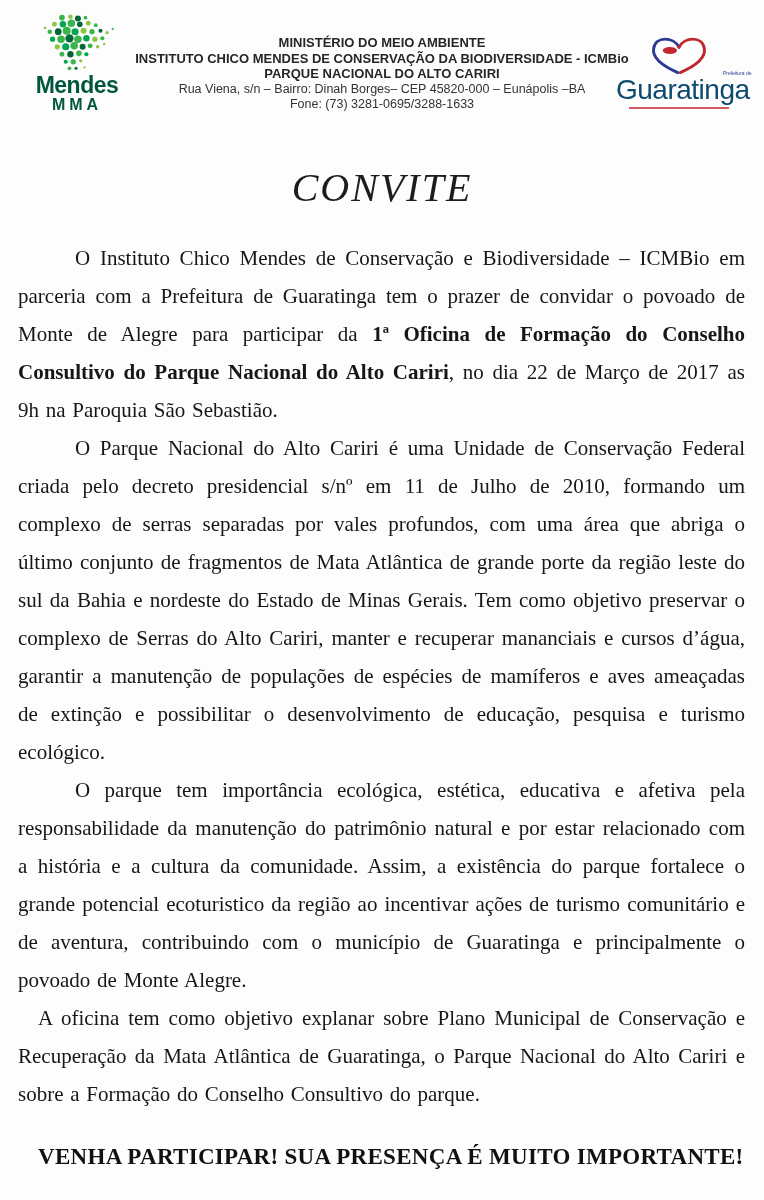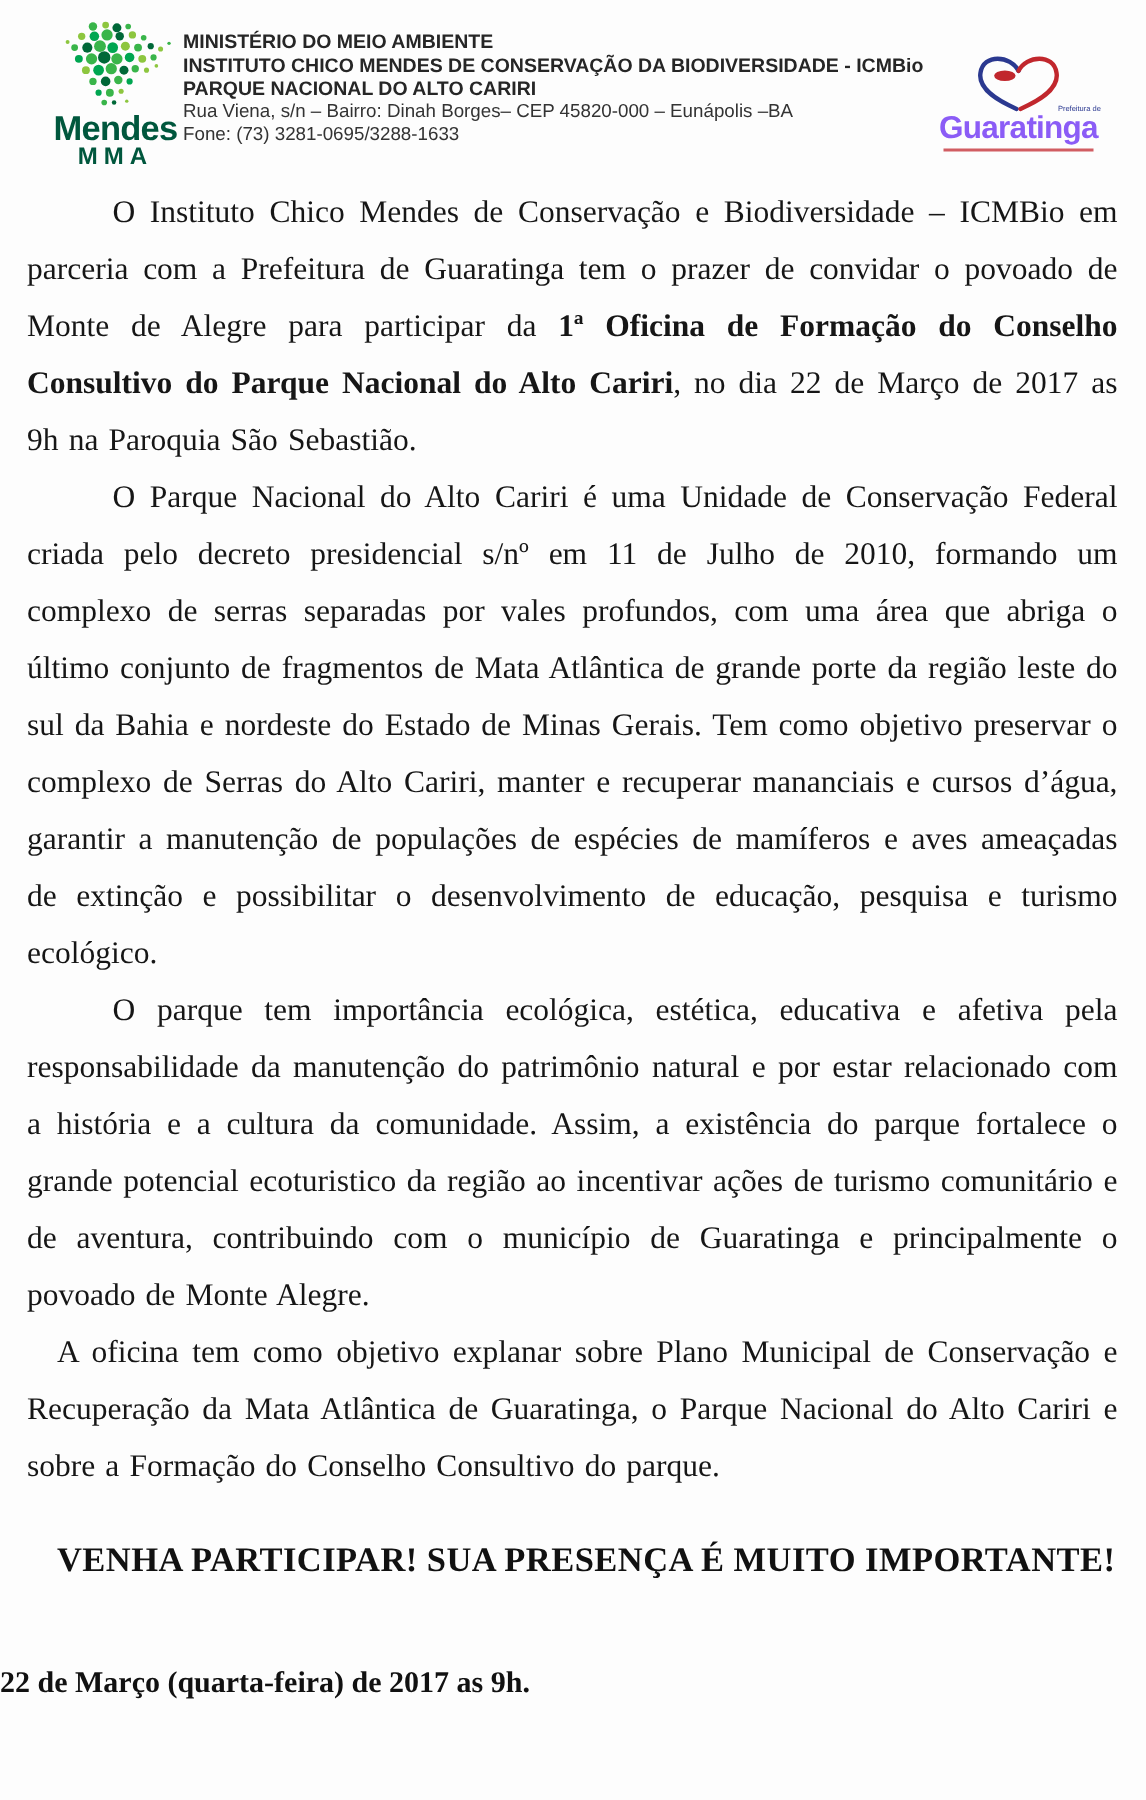--- a/index.html
+++ b/index.html
@@ -10,30 +10,30 @@
   }
 
   
   .header { position:relative; height:122px; }
   .icmbio-logo { position:absolute; left:24px; top:12px; width:106px; text-align:center; }
   .icmbio-map { display:block; margin:0 auto; }
   .icmbio-word { font-family:"Liberation Sans", sans-serif; font-weight:700; font-size:23px; line-height:22px; color:#00573d; letter-spacing:-0.5px; }
   .icmbio-sub  { font-family:"Liberation Sans", sans-serif; font-weight:700; font-size:16px; letter-spacing:4px; color:#00573d; }
 
   .header-center {
-    margin:0 auto; padding-top:20px; width:520px; text-align:left;
+    margin:0 auto; padding-top:35px; width:520px; text-align:center;
     font-family:"Liberation Sans", sans-serif; color:#262626;
   }
   .h-bold { font-weight:700; font-size:13px; line-height:15.5px; }
   .h-addr { font-size:12.5px; line-height:15px; color:#333; }
 
   .guaratinga-logo { position:absolute; right:22px; top:34px; width:126px; text-align:center; }
   .guara-heart { display:block; margin:0 auto -6px auto; }
   .guara-wordwrap { position:relative; display:inline-block; }
-  .guara-word { font-family:"Liberation Sans", sans-serif; font-weight:700; font-size:21px; letter-spacing:-0.5px; color:#8b5cf6; }
+  .guara-word { font-family:"Liberation Sans", sans-serif; font-weight:400; font-size:28px; letter-spacing:-0.5px; color:#0c4a6e; }
   .guara-small { position:absolute; right:-2px; top:-4px; font-family:"Liberation Sans", sans-serif; font-size:5px; color:#2b3990; }
   .guara-slogan-line { height:2px; width:100px; margin:1px auto 0 auto; background:#c1272d; opacity:.75; }
 
   
   .title {
     margin:42px 0 28px 0; text-align:center;
     font-style:italic; font-size:40px; letter-spacing:2px; color:#1c1c1c;
   }
 
   
@@ -128,20 +128,21 @@
         <ellipse cx="46" cy="25" rx="11" ry="5.5" fill="#c1272d"></ellipse>
       </svg>
       <span class="guara-wordwrap">
         <span class="guara-word">Guaratinga</span>
         <span class="guara-small">Prefeitura de</span>
       </span>
       <div class="guara-slogan-line"></div>
     </div>
   </div>
 
+  <div class="title">CONVITE</div>
 
   <div class="body">
     <p><span>O Instituto Chico Mendes de Conservação e Biodiversidade – ICMBio em parceria com a Prefeitura de Guaratinga tem o prazer de convidar o povoado de Monte de Alegre para participar da </span><span class="inline-bold">1ª Oficina de Formação do Conselho Consultivo do Parque Nacional do Alto Cariri</span><span>, no dia 22 de Março de 2017 as 9h na Paroquia São Sebastião.</span></p>
     <p>O Parque Nacional do Alto Cariri é uma Unidade de Conservação Federal criada pelo decreto presidencial s/nº em 11 de Julho de 2010, formando um complexo de serras separadas por vales profundos, com uma área que abriga o último conjunto de fragmentos de Mata Atlântica de grande porte da região leste do sul da Bahia e nordeste do Estado de Minas Gerais. Tem como objetivo preservar o complexo de Serras do Alto Cariri, manter e recuperar mananciais e cursos d’água, garantir a manutenção de populações de espécies de mamíferos e aves ameaçadas de extinção e possibilitar o desenvolvimento de educação, pesquisa e turismo ecológico.</p>
     <p>O parque tem importância ecológica, estética, educativa e afetiva pela responsabilidade da manutenção do patrimônio natural e por estar relacionado com a história e a cultura da comunidade. Assim, a existência do parque fortalece o grande potencial ecoturistico da região ao incentivar ações de turismo comunitário e de aventura, contribuindo com o município de Guaratinga e principalmente o povoado de Monte Alegre.</p>
     <p class="small-indent">A oficina tem como objetivo explanar sobre Plano Municipal de Conservação e Recuperação da Mata Atlântica de Guaratinga, o Parque Nacional do Alto Cariri e sobre a Formação do Conselho Consultivo do parque.</p>
   </div>
 
   <div class="callout">VENHA PARTICIPAR! SUA PRESENÇA É MUITO IMPORTANTE!</div>
 

